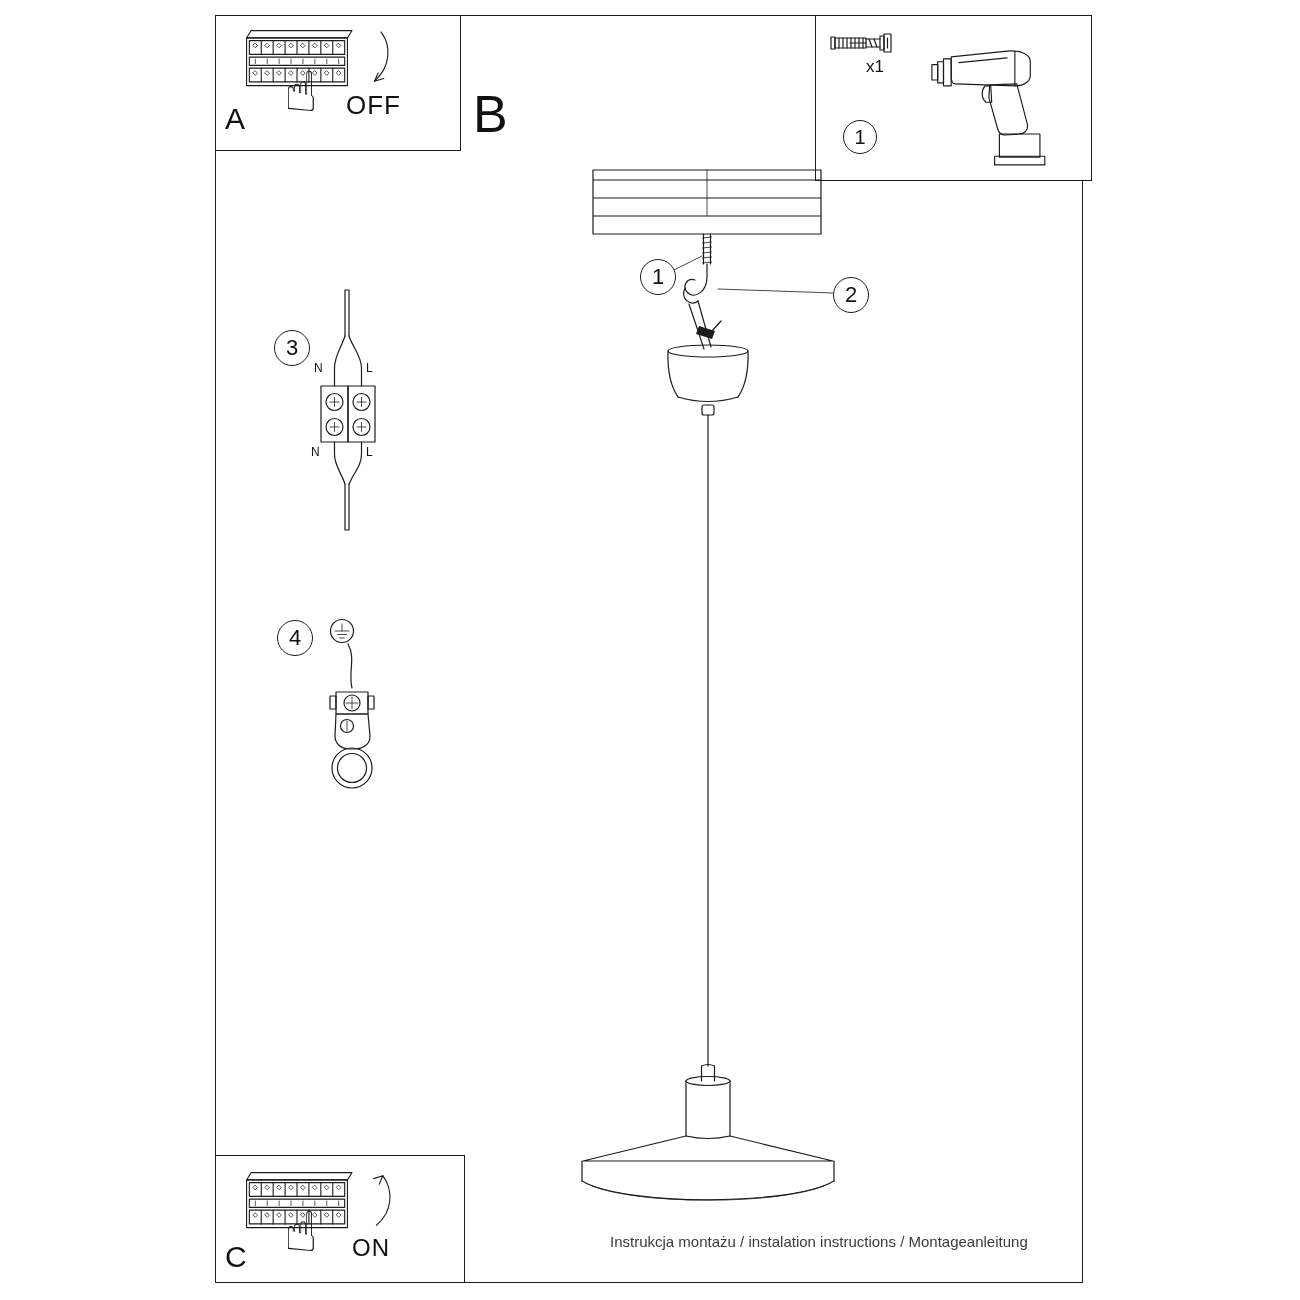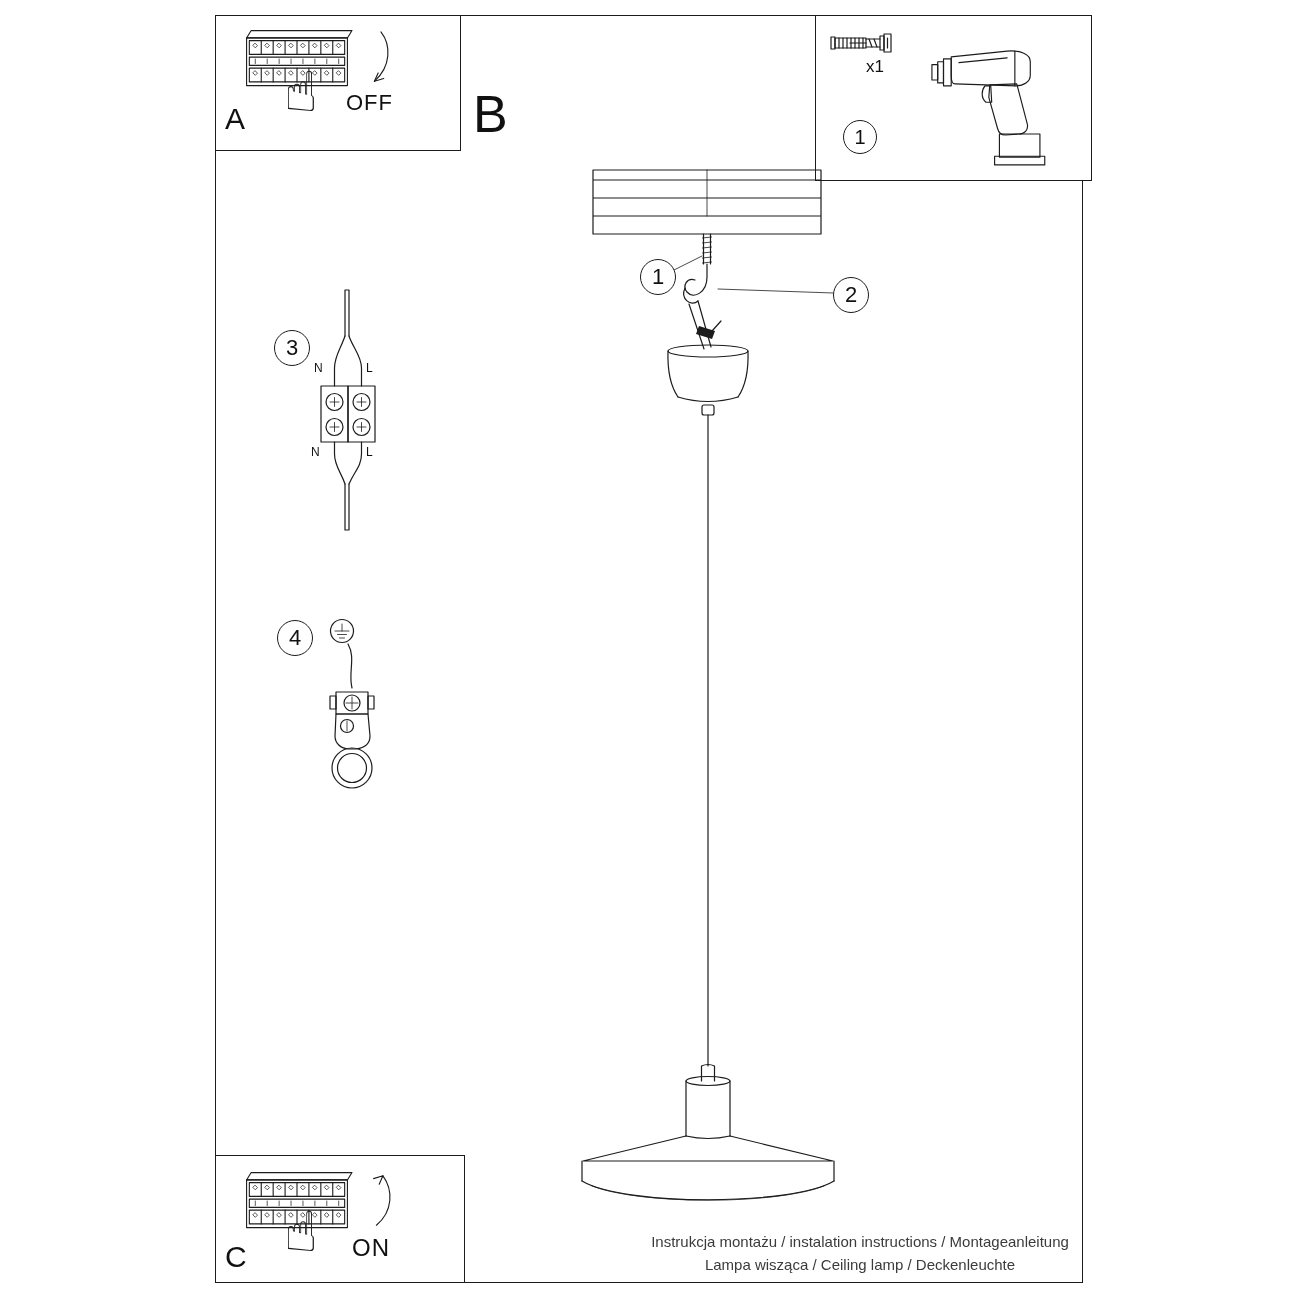--- a/index.html
+++ b/index.html
@@ -13,34 +13,34 @@
     position:absolute;width:36px;height:36px;border:1.5px solid #1c1c1c;border-radius:50%;
     display:flex;align-items:center;justify-content:center;font-size:22px;background:#fff;box-sizing:border-box;
   }
   .callout.small{width:34px;height:34px;font-size:20px;}
   .wl{position:absolute;font-size:12px;color:#111;line-height:1;}
   .draw{position:absolute;}
   .draw *{stroke:#1c1c1c;stroke-width:1.2;fill:none;stroke-linecap:round;stroke-linejoin:round;}
   .draw .fillshape{fill:#1c1c1c;stroke:none;}
   .draw .thin{stroke-width:0.8;}
   .hand{position:absolute;font-family:"DejaVu Sans",sans-serif;color:#1c1c1c;line-height:1;}
-  #footer{position:absolute;left:610px;top:1230px;width:500px;text-align:center;
+  #footer{position:absolute;left:610px;top:1230px;width:500px;
     font-size:15px;line-height:23px;color:#3b3b3b;}
 </style>
 </head>
 <body>
 
 <div id="page">
 
   <div class="box" style="left:215px;top:15px;width:868px;height:1268px;background:transparent;"></div>
 
   <div class="box" style="left:215px;top:15px;width:246px;height:136px;">
   </div>
   <span class="letter" style="left:225px;top:104px;font-size:30px;">A</span>
-  <span class="letter" style="left:346px;top:92px;font-size:22px;letter-spacing:1px;">OFF</span>
+  <span class="letter" style="left:346px;top:92px;font-size:26px;letter-spacing:1px;">OFF</span>
 
   <svg class="draw" style="left:240px;top:26px;" width="114" height="66" viewBox="0 0 122 72">
     <polygon points="6,13 11,5 121,5 116,13"></polygon>
     <rect x="6" y="13" width="110" height="52"></rect>
     <rect x="9" y="16" width="104" height="15"></rect>
     <path d="M22,16 L22,31 M35,16 L35,31 M48,16 L48,31 M61,16 L61,31 M74,16 L74,31 M87,16 L87,31 M100,16 L100,31"></path>
     <path class="thin" d="M15.5,19 l2.4,2.4 l-2.4,2.4 l-2.4,-2.4 Z M28.5,19 l2.4,2.4 l-2.4,2.4 l-2.4,-2.4 Z M41.5,19 l2.4,2.4 l-2.4,2.4 l-2.4,-2.4 Z M54.5,19 l2.4,2.4 l-2.4,2.4 l-2.4,-2.4 Z M67.5,19 l2.4,2.4 l-2.4,2.4 l-2.4,-2.4 Z M80.5,19 l2.4,2.4 l-2.4,2.4 l-2.4,-2.4 Z M93.5,19 l2.4,2.4 l-2.4,2.4 l-2.4,-2.4 Z M106.5,19 l2.4,2.4 l-2.4,2.4 l-2.4,-2.4 Z"></path>
     <rect x="9" y="34" width="104" height="9"></rect>
     <path class="thin" d="M15.5,36 L15.5,41 M28.5,36 L28.5,41 M41.5,36 L41.5,41 M54.5,36 L54.5,41 M67.5,36 L67.5,41 M80.5,36 L80.5,41 M93.5,36 L93.5,41 M106.5,36 L106.5,41"></path>
     <rect x="9" y="46" width="104" height="15"></rect>
@@ -197,16 +197,15 @@
 
   <span class="hand" style="left:284px;top:1204px;font-size:56px;">☝</span>
 
   <svg class="draw" style="left:368px;top:1172px;" width="28" height="58" viewBox="0 0 30 60">
     <path d="M9,56 C27,41 27,18 16,3"></path>
     <path d="M16,3 L6,6 M16,3 L12,12"></path>
   </svg>
 
   <div id="footer">
     <div>Instrukcja montażu / instalation instructions / Montageanleitung</div>
-    <div>Lampa wisząca / Ceiling lamp / Deckenleuchte</div>
   </div>
 
 </div>
 
 </body></html>

